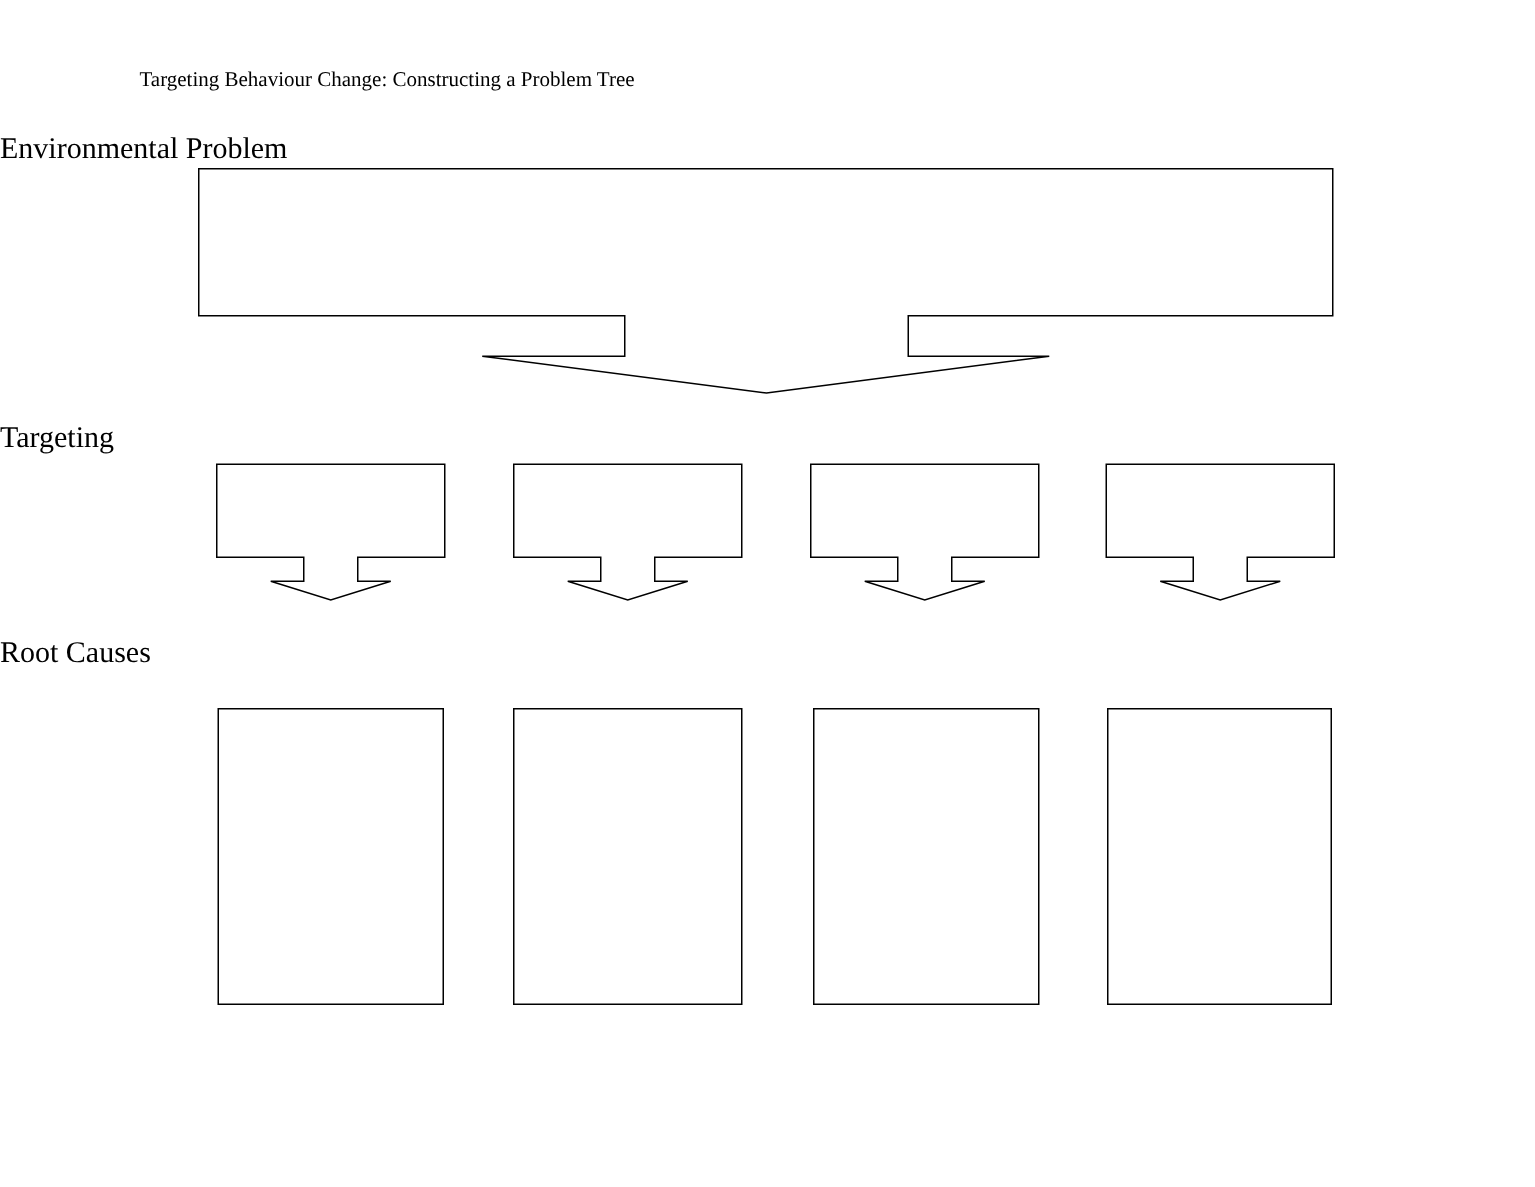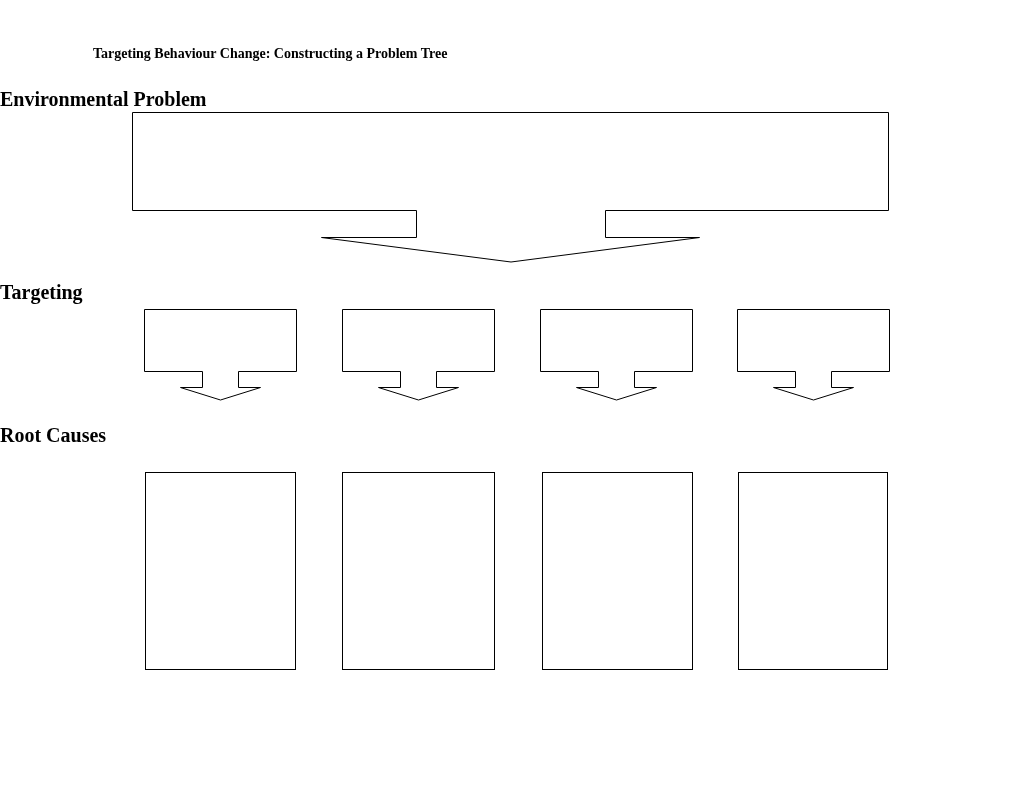--- a/index.html
+++ b/index.html
@@ -8,21 +8,20 @@
     background: #ffffff;
   }
   .page {
     position: relative;
     width: 927px;
     height: 791px;
     background: #ffffff;
     font-family: "Liberation Serif", "DejaVu Serif", serif;
     color: #000000;
     overflow: hidden;
-    font-weight: bold;
   }
   .doc-title {
     position: absolute;
     left: 93px;
     top: 46px;
     font-size: 14px;
     line-height: 1.15;
     white-space: nowrap;
   }
   .section-label {

